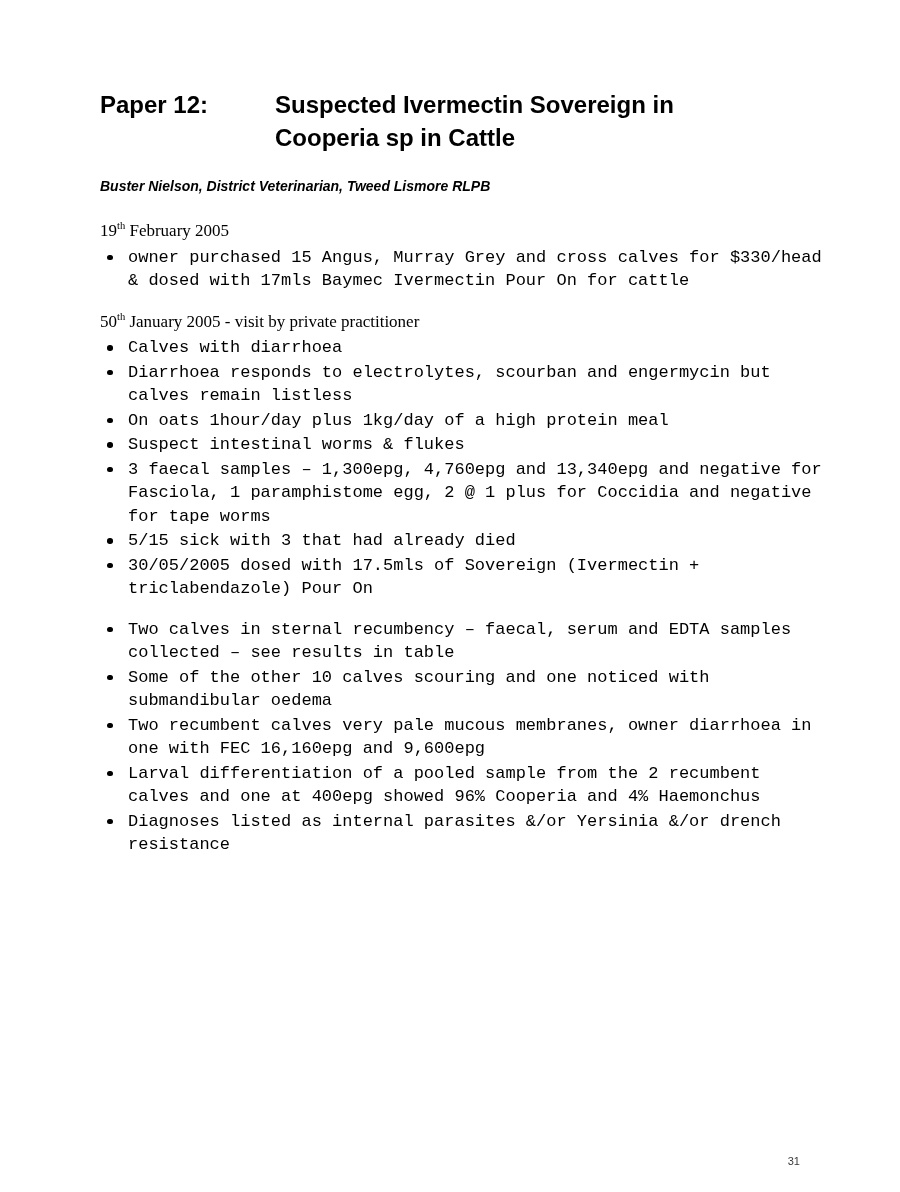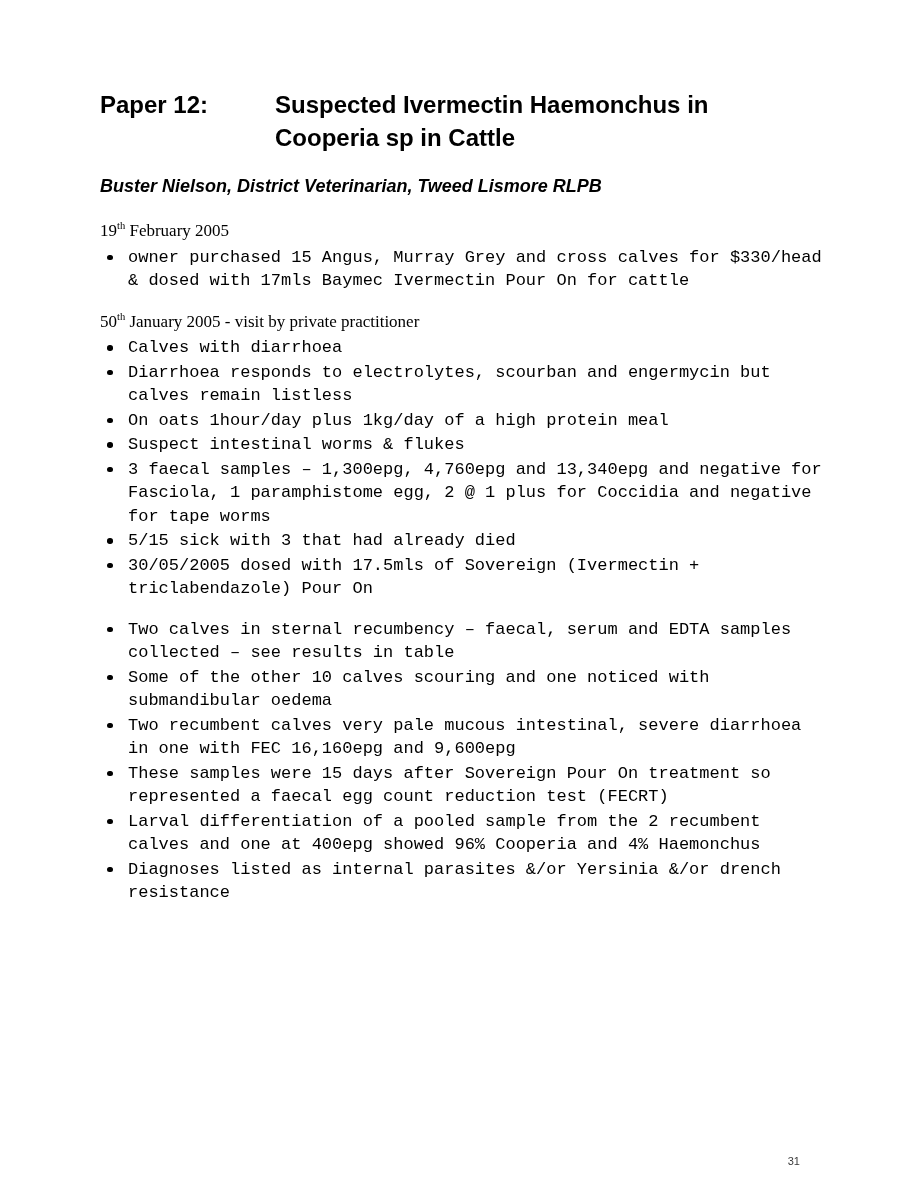--- a/index.html
+++ b/index.html
@@ -32,21 +32,21 @@
   }
   .title-label {
     width: 175px;
     flex: 0 0 175px;
   }
   .author-line {
     margin-top: 21px;
     font-family: "Liberation Sans", sans-serif;
     font-weight: bold;
     font-style: italic;
-    font-size: 18px;
+    font-size: 14px;
     line-height: 22px;
     color: #000000;
   }
   .sections {
     font-family: "Liberation Serif", serif;
     font-size: 17px;
     line-height: 23.5px;
   }
   .section {
     margin-top: 17px;
@@ -91,21 +91,21 @@
 </style>
 </head>
 <body>
 
 <div class="page">
   <div class="content">
 
     <div class="title-row">
       <div class="title-label">Paper 12:</div>
       <div class="title-text">
-        <div>Suspected Ivermectin Haemonchus in</div>
+        <div>Suspected Ivermectin Sovereign in</div>
         <div>Cooperia sp in Cattle</div>
       </div>
     </div>
 
     <div class="author-line">Buster Nielson, District Veterinarian, Tweed Lismore RLPB</div>
 
     <div class="sections">
         <section class="section">
           <div class="section-heading"><span>19</span><sup>th</sup><span> February 2005</span></div>
           <ul class="bullets">
@@ -121,22 +121,21 @@
             <li>Suspect intestinal worms &amp; flukes</li>
             <li>3 faecal samples – 1,300epg, 4,760epg and 13,340epg and negative for Fasciola, 1 paramphistome egg, 2 @ 1 plus for Coccidia and negative for tape worms</li>
             <li>5/15 sick with 3 that had already died</li>
             <li>30/05/2005 dosed with 17.5mls of Sovereign (Ivermectin + triclabendazole) Pour On</li>
           </ul>
         </section>
         <section class="section">
           <ul class="bullets">
             <li>Two calves in sternal recumbency – faecal, serum and EDTA samples collected – see results in table</li>
             <li>Some of the other 10 calves scouring and one noticed with submandibular oedema</li>
-            <li>Two recumbent calves very pale mucous intestinal, severe diarrhoea in one with FEC 16,160epg and 9,600epg</li>
-            <li>These samples were 15 days after Sovereign Pour On treatment so represented a faecal egg count reduction test (FECRT)</li>
+            <li>Two recumbent calves very pale mucous membranes, owner diarrhoea in one with FEC 16,160epg and 9,600epg</li>
             <li>Larval differentiation of a pooled sample from the 2 recumbent calves and one at 400epg showed 96% Cooperia and 4% Haemonchus</li>
             <li>Diagnoses listed as internal parasites &amp;/or Yersinia &amp;/or drench resistance</li>
           </ul>
         </section>
       </div>
 
   </div>
 
   <div class="page-number">31</div>
 </div>

